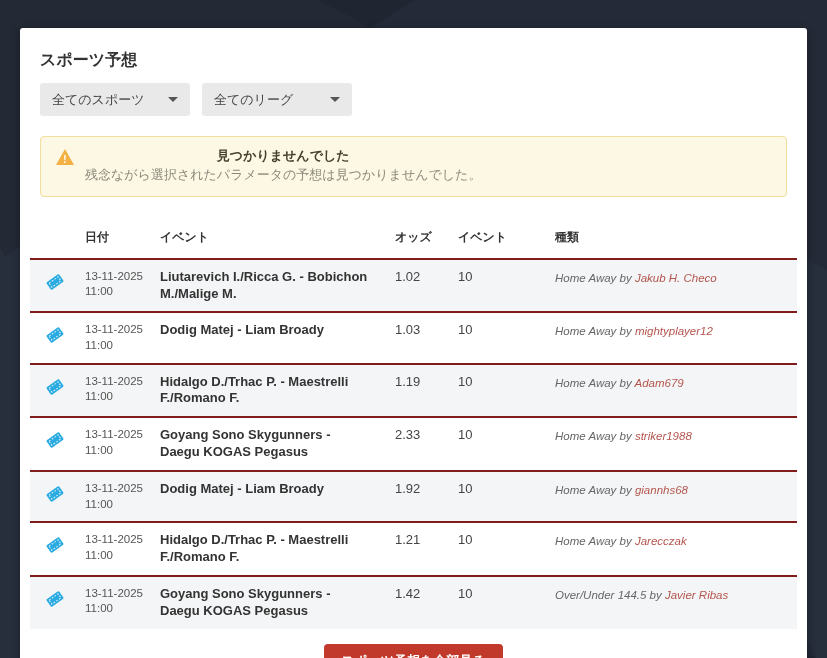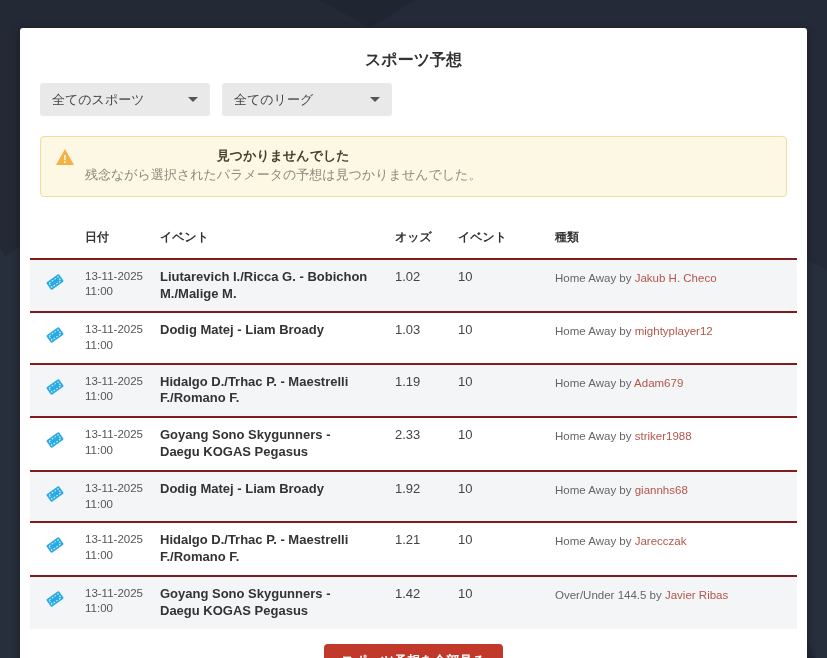--- a/index.html
+++ b/index.html
@@ -21,25 +21,25 @@
     position: relative;
     margin: 28px 20px 21px 20px;
     width: 787px;
     min-height: 609px;
     background: #ffffff;
     border-radius: 3px;
     box-shadow: 0 2px 8px rgba(0,0,0,0.35);
     padding: 14px 20px 18px 20px;
   }
 
-  .page-title { font-size: 16px; font-weight: bold; color: #333; padding: 8px 0 0 0; text-align: center; }
+  .page-title { font-size: 16px; font-weight: bold; color: #333; padding: 8px 0 0 0; }
 
   .filters { display: flex; gap: 12px; margin-top: 12px; }
   .select {
-    width: 170px; height: 33px;
+    width: 150px; height: 33px;
     background: #e9e9e9;
     border-radius: 3px;
     display: flex; align-items: center; justify-content: space-between;
     padding: 0 12px;
     font-size: 13px; color: #444;
     cursor: pointer;
   }
   .caret {
     width: 0; height: 0;
     border-left: 5px solid transparent;
@@ -69,21 +69,21 @@
   .th {
     font-size: 12px; font-weight: bold; color: #333;
     padding: 10px 6px 12px 0;
   }
   .trow { border-top: 2px solid #7f1d1d; min-height: 46px; }
   .trow:nth-child(odd) { background: #f4f5f6; }
   .cell { padding: 9px 6px 9px 0; font-size: 13px; color: #444; }
   .icon-cell { display: flex; justify-content: center; padding-top: 11px; }
   .date-cell { font-size: 11.5px; color: #555; line-height: 1.35; }
   .event-cell { font-weight: bold; color: #333; line-height: 1.3; padding-right: 24px; }
-  .type-cell { font-size: 11.5px; color: #666; padding-top: 12px; }
+  .type-cell { font-size: 11.5px; color: #666; padding-top: 12px; font-style: italic; }
   .tipster { color: #b4554d; text-decoration: none; cursor: pointer; }
 
   .footer { text-align: center; margin-top: 15px; }
   .view-all {
     display: inline-block;
     background: #c0392b;
     color: #fff;
     border: none;
     font-family: inherit;
     font-size: 13px;

